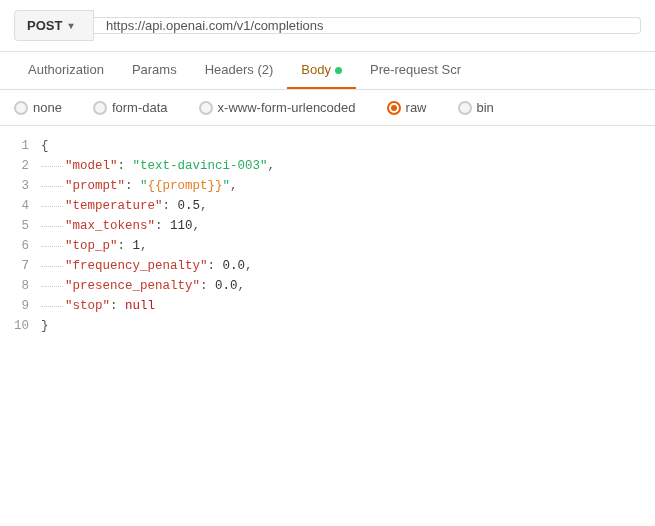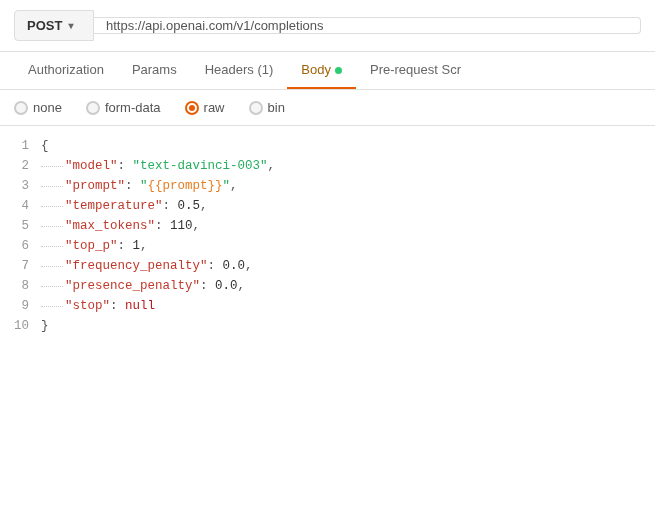--- a/index.html
+++ b/index.html
@@ -84,21 +84,21 @@
       background: #2ecc71;
       margin-left: 4px;
       vertical-align: middle;
     }
 
     
     .radio-bar {
       display: flex;
       align-items: flex-start;
       padding: 10px 14px;
-      gap: 24px;
+      gap: 31px;
       border-bottom: 1px solid #e0e0e0;
     }
 
     .radio-option {
       display: flex;
       align-items: center;
       gap: 5px;
       cursor: pointer;
       font-size: 13px;
       color: #555;
@@ -179,35 +179,39 @@
   <div class="method-select">
     <span>POST</span>
     <span class="chevron">▾</span>
   </div>
   <input class="url-input" type="text" value="https://api.openai.com/v1/completions" style="">
 </div>
 
 <div class="tabs">
   <div class="tab">Authorization</div>
   <div class="tab">Params</div>
-  <div class="tab">Headers (1)</div>
+  <div class="tab">Headers (2)</div>
   <div class="tab active">
     <span>Body</span><span class="dot"></span>
   </div>
   <div class="tab">Pre-request Scr</div>
 </div>
 
 <div class="radio-bar">
   <label class="radio-option">
     <div class="radio-circle"></div>
     <span>none</span>
   </label>
   <label class="radio-option">
     <div class="radio-circle"></div>
     <span>form-data</span>
+  </label>
+  <label class="radio-option">
+    <div class="radio-circle"></div>
+    <span>x-www-form-urlencoded</span>
   </label>
   <label class="radio-option">
     <div class="radio-circle selected"></div>
     <span>raw</span>
   </label>
   <label class="radio-option">
     <div class="radio-circle"></div>
     <span>bin</span>
   </label>
 </div>

